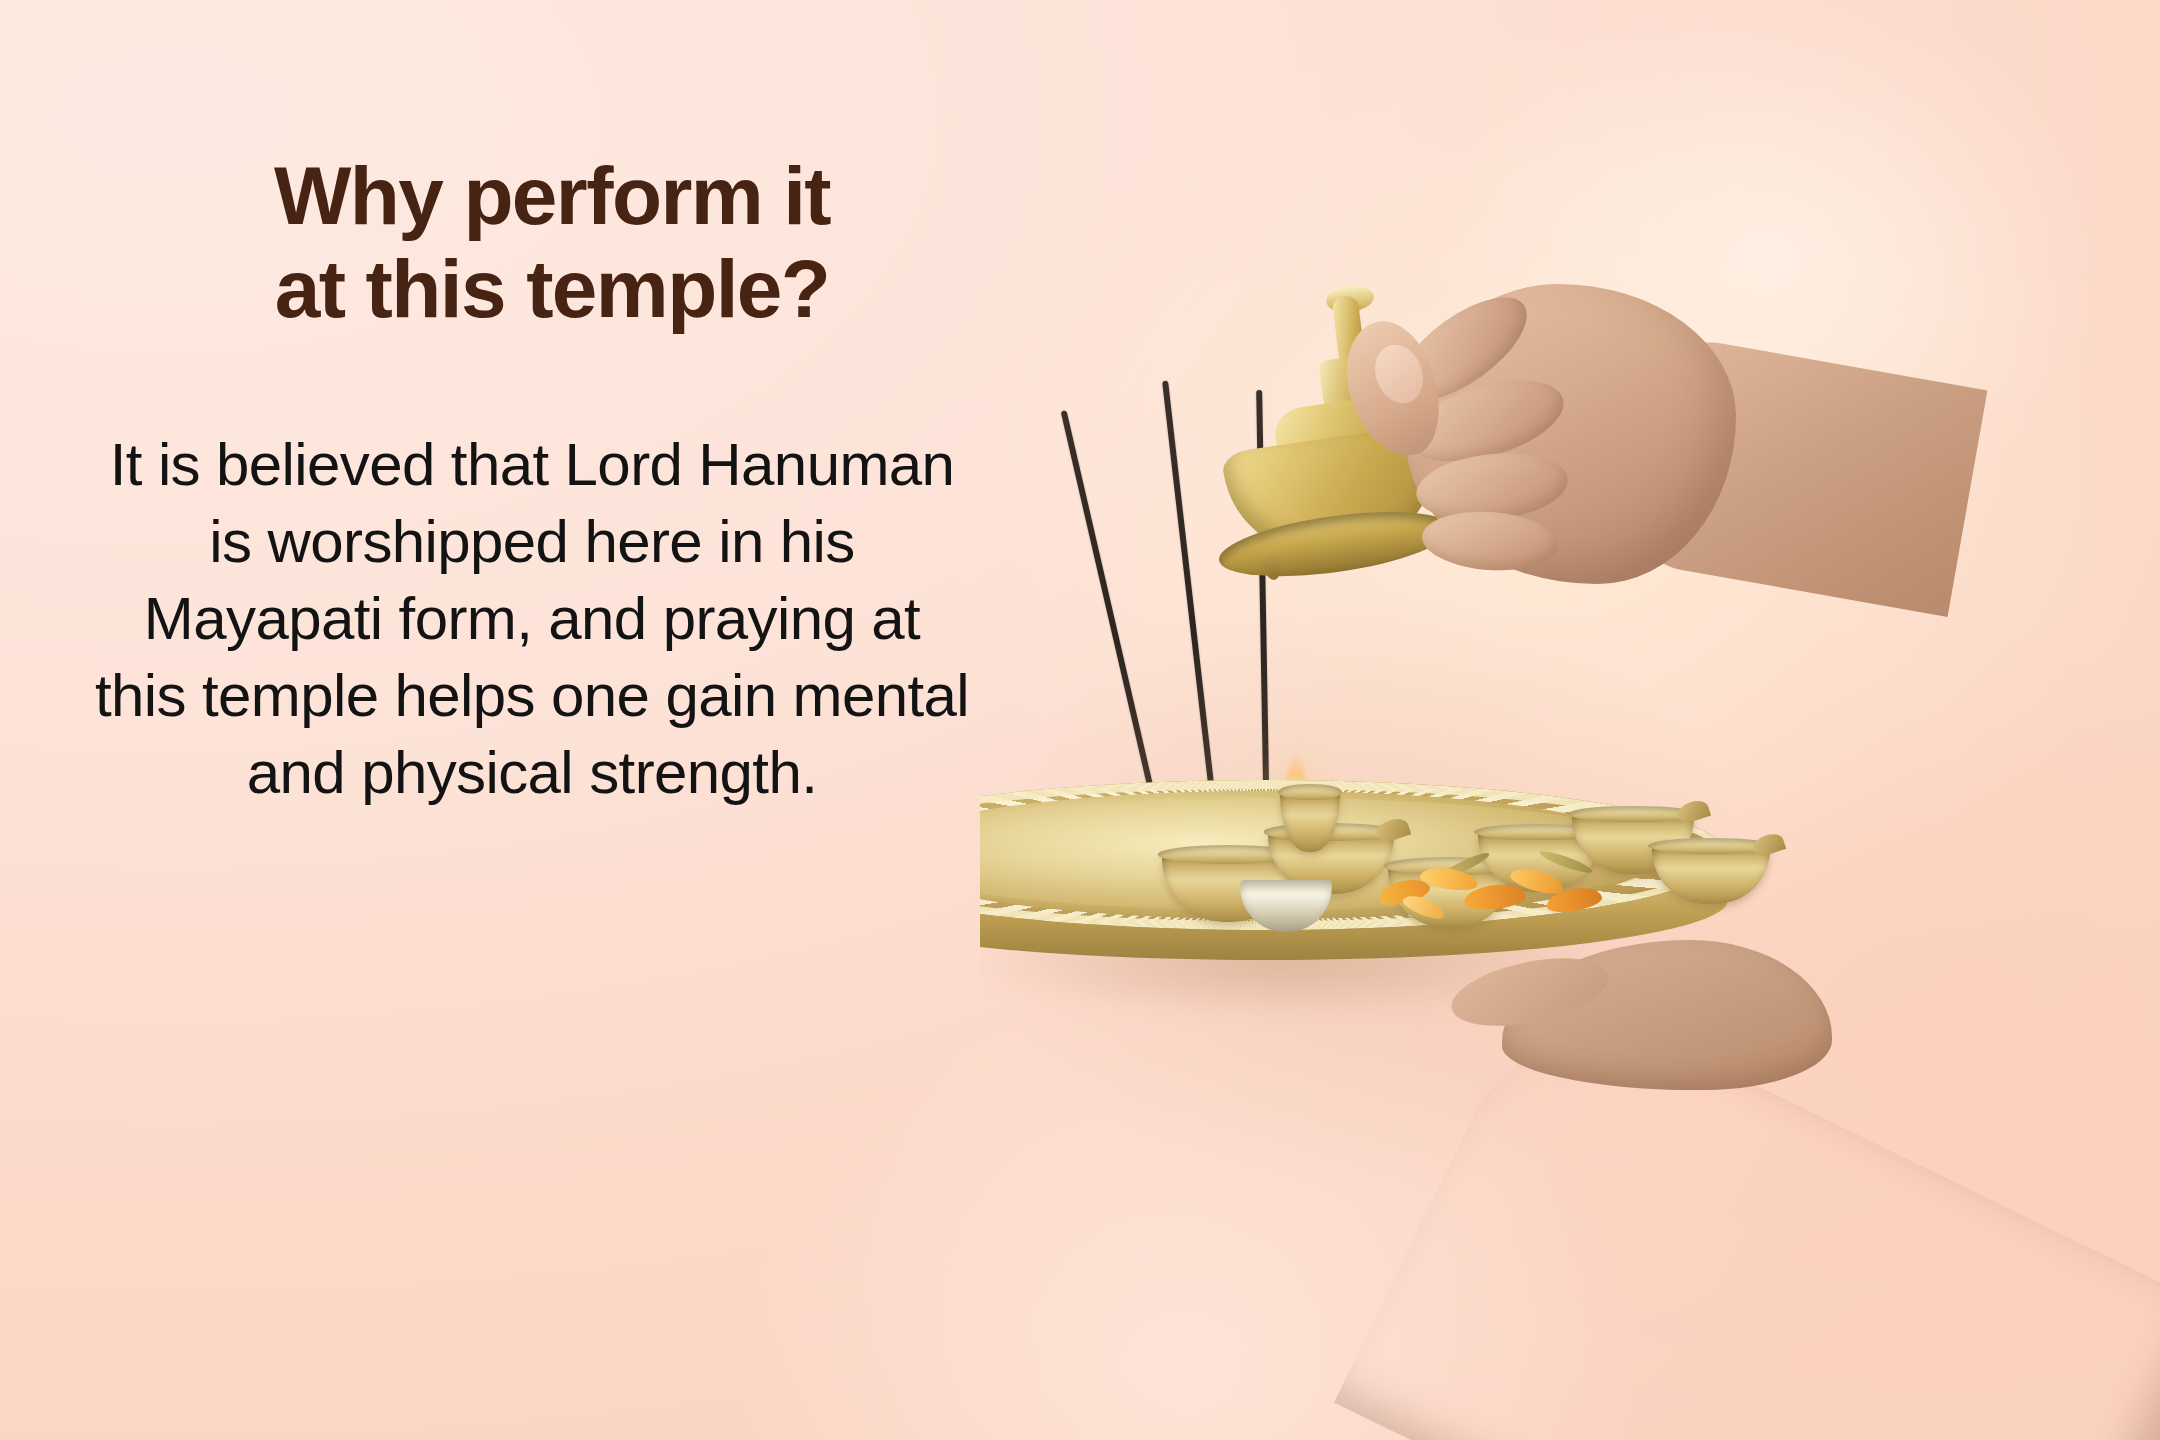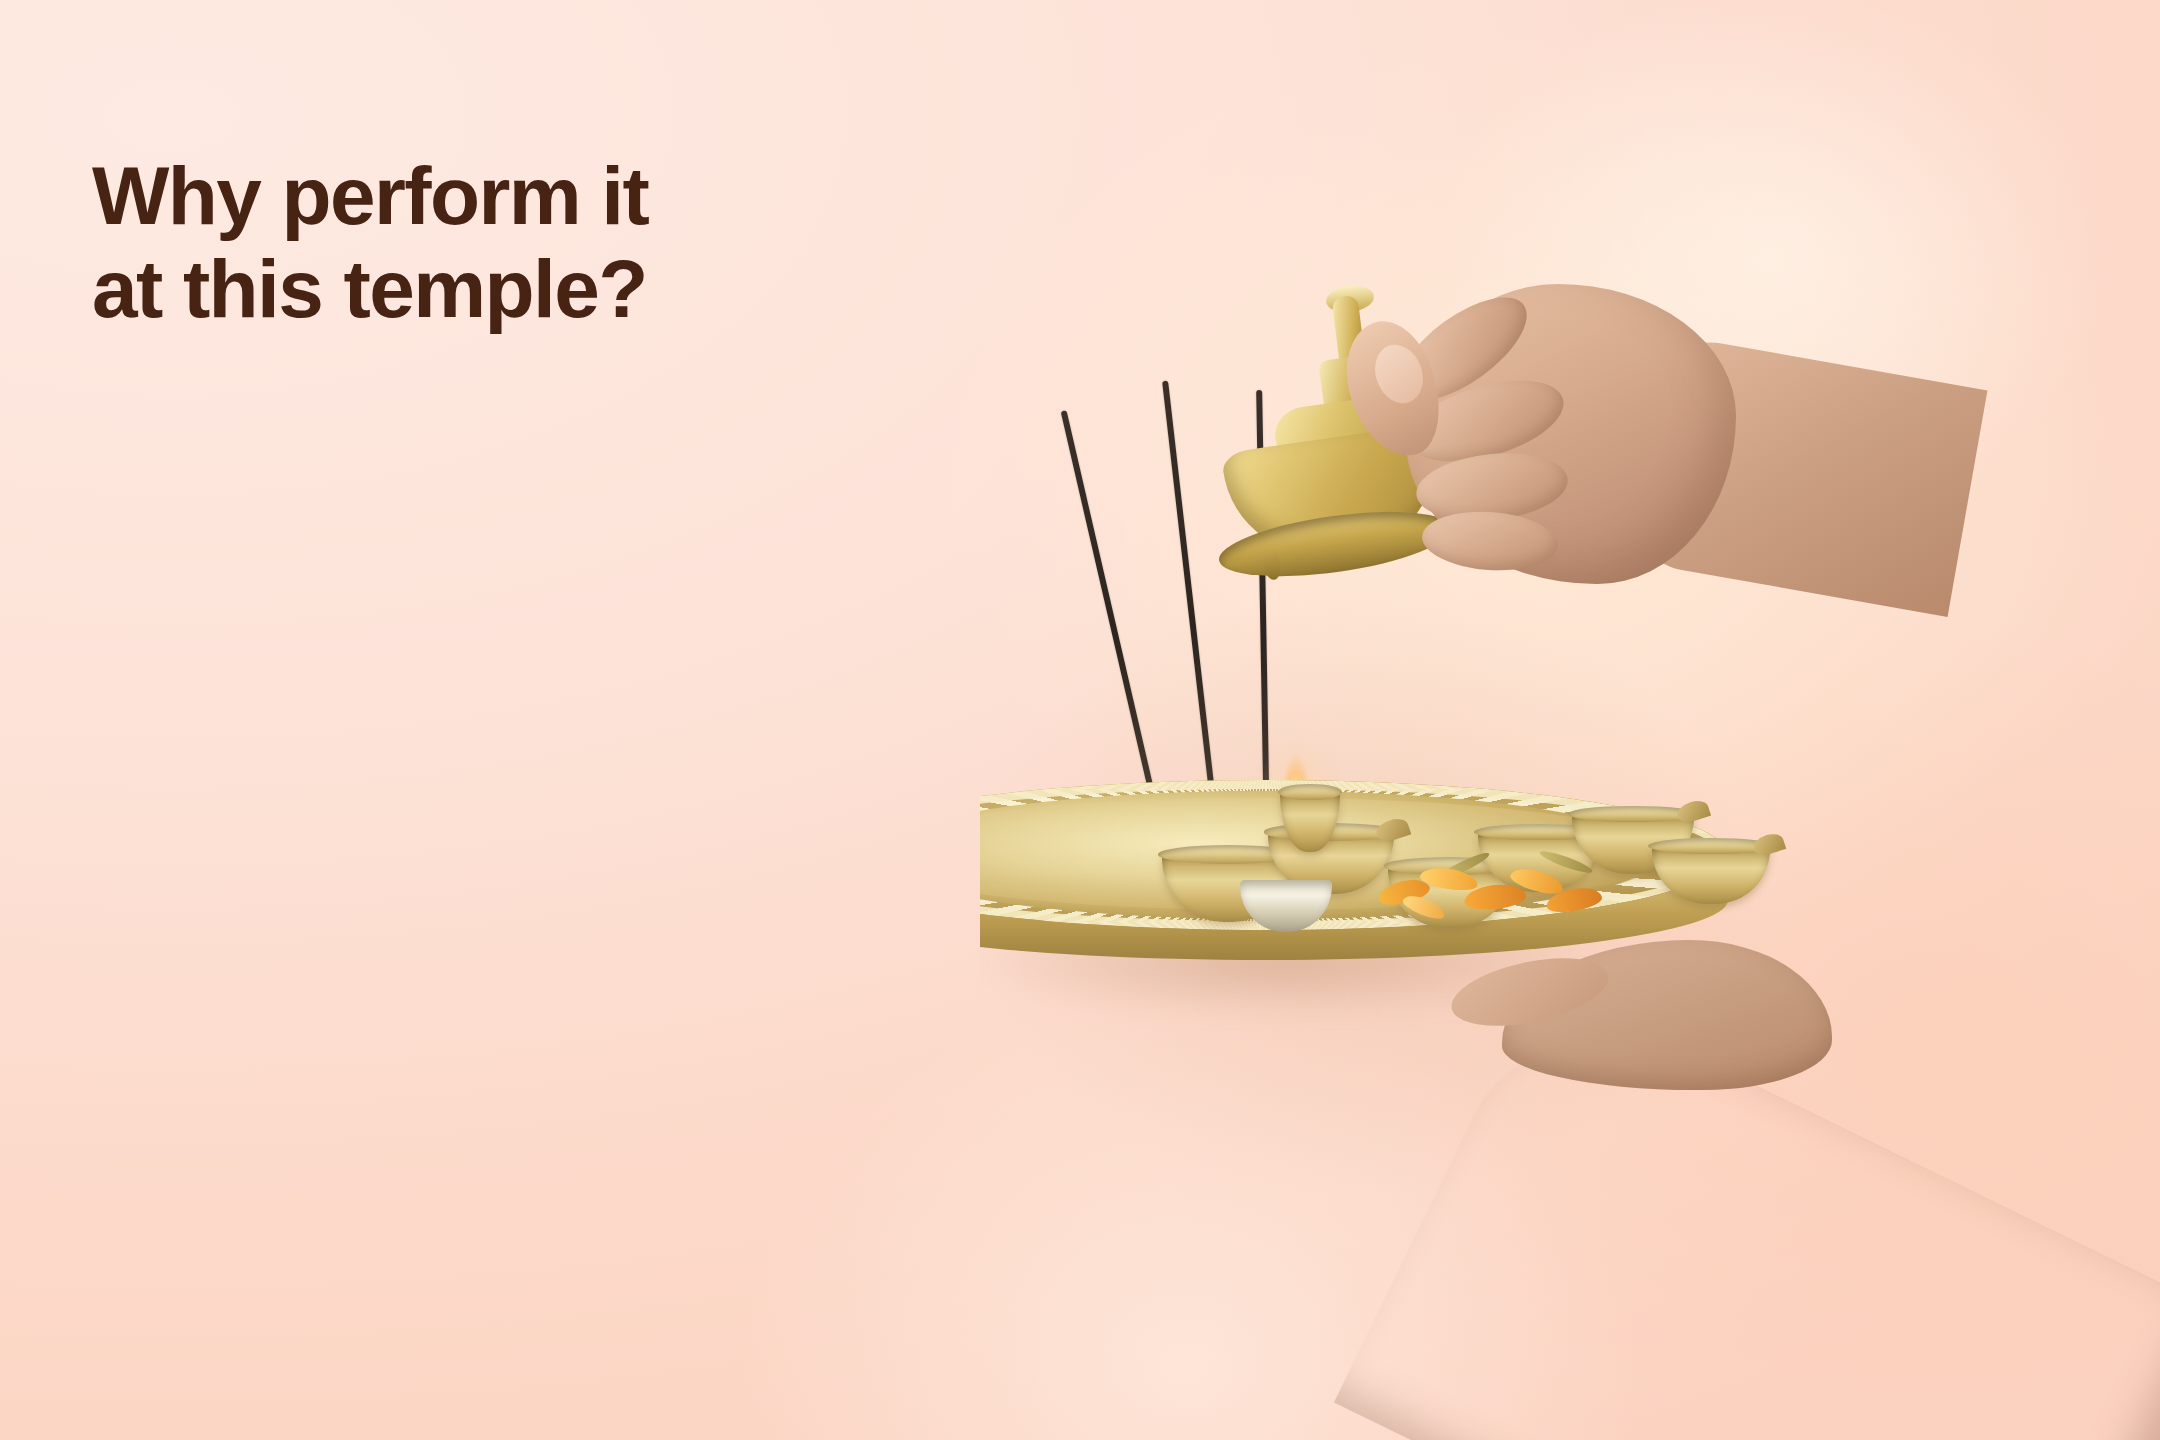--- a/index.html
+++ b/index.html
@@ -30,20 +30,21 @@
     background:
       radial-gradient(26% 30% at 63% 62%, rgba(226,178,150,.30) 0%, rgba(226,178,150,0) 70%),
       radial-gradient(22% 26% at 82% 18%, rgba(255,250,240,.55) 0%, rgba(255,250,240,0) 72%);
   }
 
   
   .text-col{
     position:absolute;
     left:92px; top:150px;
     width:920px;
+    text-align:center;
   }
   .headline{
     font-size:82px;
     line-height:1.13;
     font-weight:700;
     letter-spacing:-1.6px;
     color:#472314;
     white-space:pre-line;
   }
   .body-copy{
@@ -308,20 +309,21 @@
 <body>
 
 <div class="bg-base"></div>
 <div class="bg-glow"></div>
 <div class="bg-soft-shadow"></div>
 
 <div class="text-col">
   <h1 class="headline">Why perform it
 at this temple?</h1>
 
+  <p class="body-copy">It is believed that Lord Hanuman is worshipped here in his Mayapati form, and praying at this temple helps one gain mental and physical strength.</p>
 </div>
 
 <div class="photo">
 
   <div class="incense inc1">
       <i></i>
     </div>
   <div class="incense inc2">
       <i></i>
     </div>

